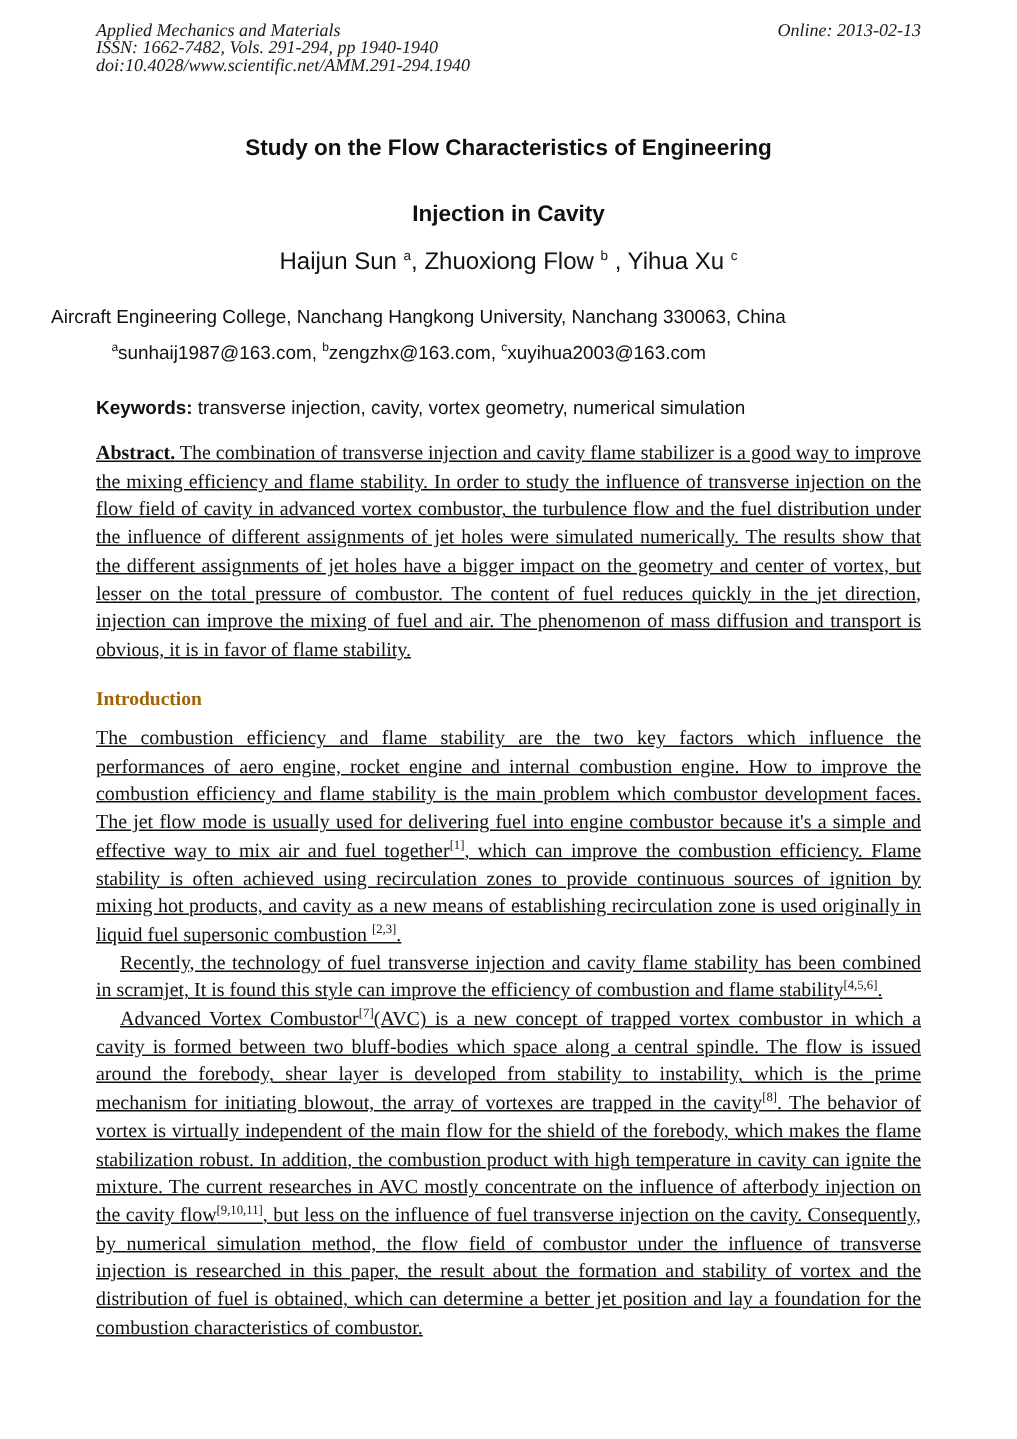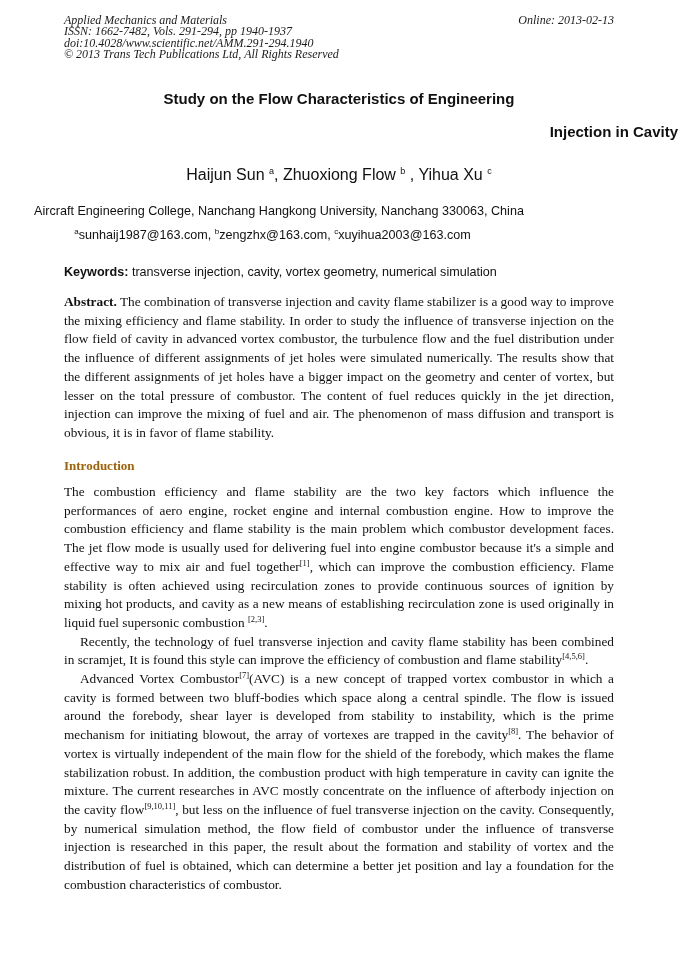--- a/index.html
+++ b/index.html
@@ -36,21 +36,21 @@
       position: absolute;
       left: 0;
       width: 678px;
       text-align: center;
       font-family: "Liberation Sans", "DejaVu Sans", sans-serif;
       font-weight: bold;
       font-size: 15px;
       color: #111;
     }
     .title.t1 { top: 90px; }
-    .title.t2 { top: 123px; text-align: right; }
+    .title.t2 { top: 134px; }
     .authors {
       position: absolute;
       left: 0;
       width: 678px;
       top: 166px;
       text-align: center;
       font-family: "Liberation Sans", "DejaVu Sans", sans-serif;
       font-size: 16px;
       color: #111;
     }
@@ -90,20 +90,21 @@
       color: #111;
       white-space: nowrap;
     }
     .keywords .kw-label { font-weight: bold; margin-top: 28px; }
     .body-text {
       font-family: "Liberation Serif", "DejaVu Serif", serif;
       font-size: 13.3px;
       line-height: 18.7px;
       color: #111;
       text-align: justify;
+      text-decoration: underline;
     }
     .abstract {
       position: absolute;
       left: 64px;
       width: 550px;
       top: 293px;
     }
     .abstract .abs-label { font-weight: bold; }
     .intro-heading {
       position: absolute;
@@ -128,23 +129,22 @@
       font-size: 8.5px;
       vertical-align: 5px;
       line-height: 0;
     }
   </style>
 </head>
 <body>
 
 <div class="header">
   <div class="line">Applied Mechanics and Materials</div>
-  <div class="line">ISSN: 1662-7482, Vols. 291-294, pp 1940-1937</div>
+  <div class="line">ISSN: 1662-7482, Vols. 291-294, pp 1940-1940</div>
   <div class="line">doi:10.4028/www.scientific.net/AMM.291-294.1940</div>
-  <div class="line">© 2013 Trans Tech Publications Ltd, All Rights Reserved</div>
   <div class="online">Online: 2013-02-13</div>
 </div>
 
 <div class="title t1">Study on the Flow Characteristics of Engineering</div>
 <div class="title t2">Injection in Cavity</div>
 
 <div class="authors">
   <span>Haijun Sun</span>
   <sup>a</sup><span>, </span>
   <span>Zhuoxiong Flow</span>

